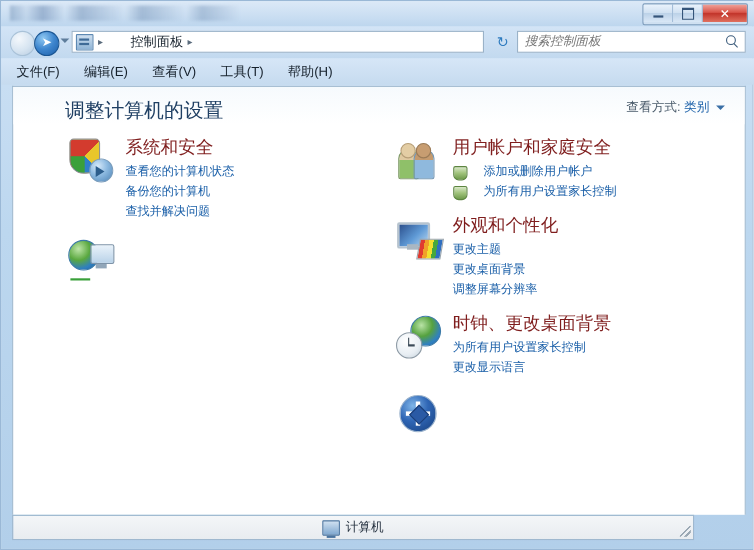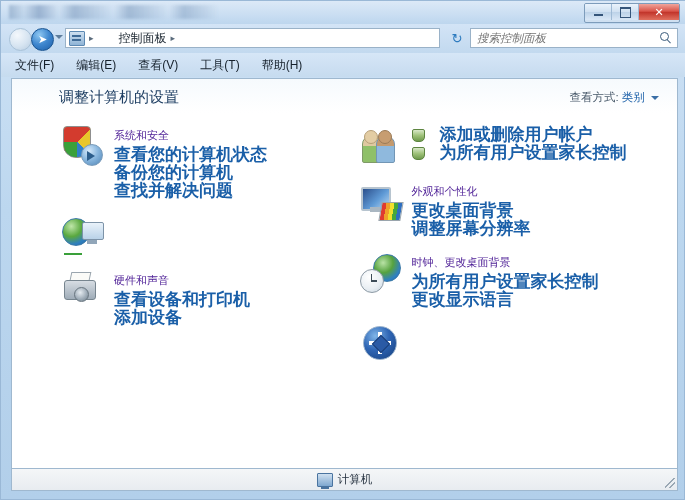--- a/index.html
+++ b/index.html
@@ -235,21 +235,21 @@
   }
   #content-head {
     position: absolute;
     left: 0; top: 0;
     width: 100%; height: 34px;
     background: linear-gradient(to bottom, #f6fafd 0%, #ffffff 100%);
   }
   #page-title {
     position: absolute;
     left: 47px; top: 9px;
-    font-size: 15px;
+    font-size: 18px;
     color: #1f3f63;
   }
   #viewby {
     position: absolute;
     right: 18px; top: 11px;
     font-size: 11.5px;
     color: #4a5b6b;
     white-space: nowrap;
   }
   #viewby .vb-value { color: #1a5fa8; }
@@ -279,34 +279,33 @@
     margin-bottom: 14px;
   }
   .cat-icon {
     width: 42px; height: 42px;
     flex: none;
     margin-right: 10px;
     position: relative;
   }
   .cat-text { padding-top: 1px; }
   .cat-title {
-    font-size: 11px;
-    color: #4c1d95;
+    font-size: 16px;
+    color: #7f1d1d;
     line-height: 18px;
     margin-bottom: 2px;
     white-space: nowrap;
   }
   .cat-link {
-    font-size: 17px;
+    font-size: 11px;
     color: #1a5fa8;
     line-height: 15px;
     white-space: nowrap;
     position: relative;
     display: inline-block;
-    font-weight: bold;
   }
   .cat-link.with-shield { padding-left: 28px; }
   .mini-shield {
     position: absolute;
     left: 0; top: 2px;
     width: 11px; height: 11px;
     background: linear-gradient(to bottom, #d9e8c8 0%, #9fc27a 50%, #6f9a4c 100%);
     border: 1px solid #5d8540;
     border-radius: 2px 2px 5px 5px;
   }
@@ -512,21 +511,21 @@
     width: 11px; height: 11px;
     background: #2a5aa5;
     border: 1px solid #1b3f79;
     z-index: 2;
   }
 
   
   #statusbar {
     position: absolute;
     left: 10px; top: 467px;
-    width: 667px; height: 23px;
+    width: 620px; height: 23px;
     box-sizing: border-box;
     background: linear-gradient(to bottom, #f4f6f8 0%, #e8ecf0 100%);
     border: 1px solid #9fb8cf;
     display: flex;
     align-items: center;
     justify-content: center;
   }
   #status-content {
     display: flex;
     align-items: center;
@@ -637,63 +636,53 @@
         </div>
 
         <div class="cat">
           <div class="cat-icon">
             <div class="ic-globe"></div>
             <div class="ic-monitor"></div>
             <div class="ic-netcable"></div>
           </div>
         </div>
 
-        <div class="cat">
-          <div class="cat-icon">
-            <div class="ic-printer-paper"></div>
-            <div class="ic-printer"></div>
-            <div class="ic-speaker"></div>
-          </div>
-          <div class="cat-text">
-            <div class="cat-title">硬件和声音</div>
-            <div><span class="cat-link">查看设备和打印机</span></div>
-            <div><span class="cat-link">添加设备</span></div>
-          </div>
-        </div>
 
 
       </div>
 
       <div class="col right">
 
         <div class="cat">
           <div class="cat-icon">
             <div class="ic-user-a"></div>
             <div class="ic-user-b"></div>
           </div>
           <div class="cat-text">
+            <div class="cat-title">用户帐户和家庭安全</div>
             <div><span class="cat-link with-shield">
               <span class="mini-shield"></span>
               <span>添加或删除用户帐户</span>
             </span></div>
             <div><span class="cat-link with-shield">
               <span class="mini-shield"></span>
               <span>为所有用户设置家长控制</span>
             </span></div>
           </div>
         </div>
 
         <div class="cat">
           <div class="cat-icon">
             <div class="ic-disp-monitor"></div>
             <div class="ic-disp-stand"></div>
             <div class="ic-palette"></div>
           </div>
           <div class="cat-text">
             <div class="cat-title">外观和个性化</div>
+            <div><span class="cat-link">更改主题</span></div>
             <div><span class="cat-link">更改桌面背景</span></div>
             <div><span class="cat-link">调整屏幕分辨率</span></div>
           </div>
         </div>
 
         <div class="cat">
           <div class="cat-icon">
             <div class="ic-clock-globe"></div>
             <div class="ic-clock-face"></div>
           </div>

